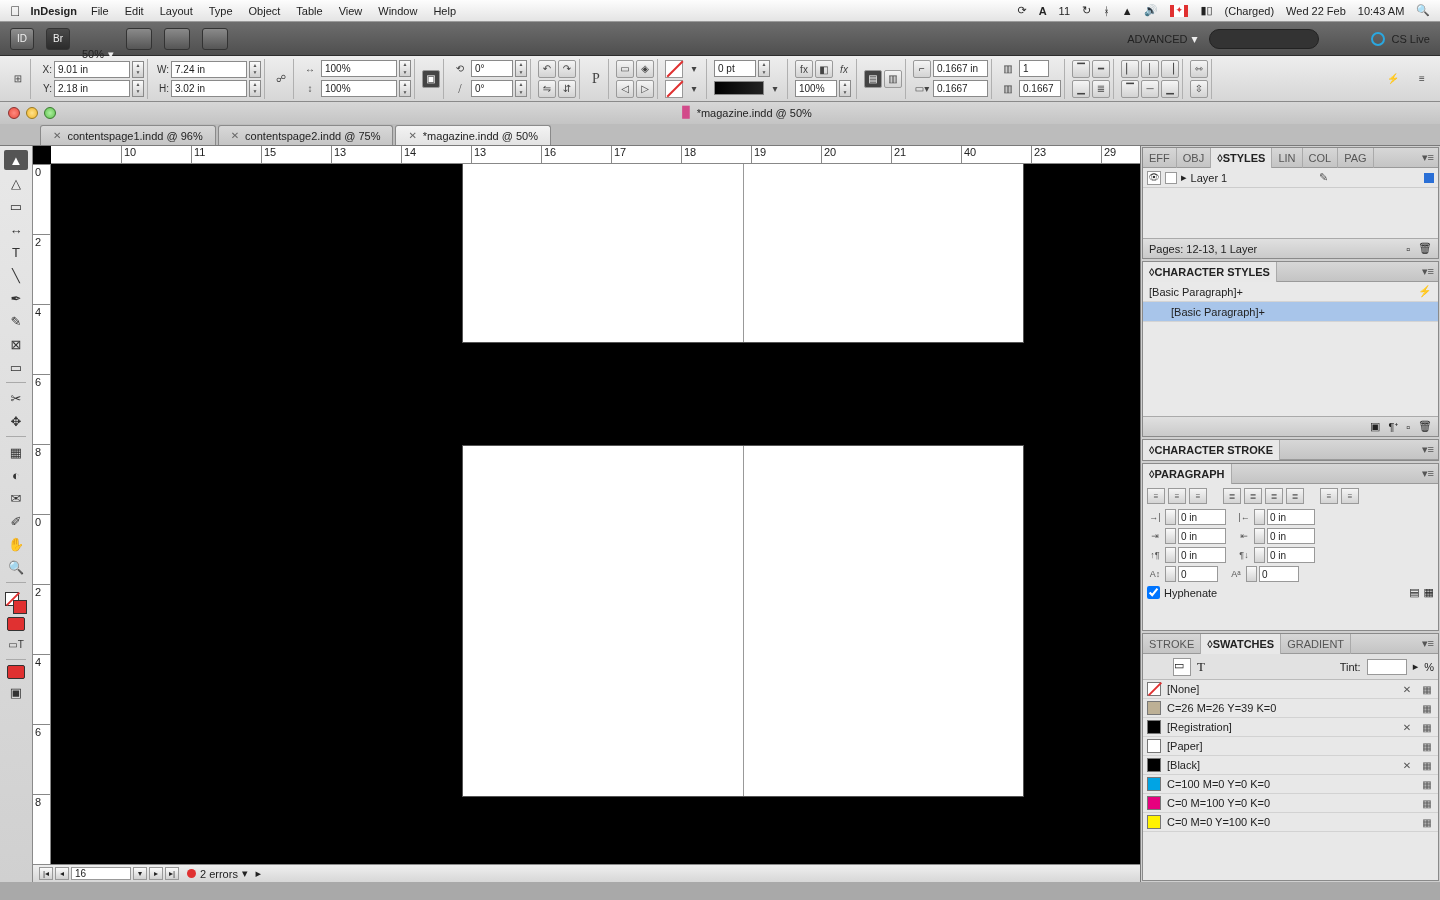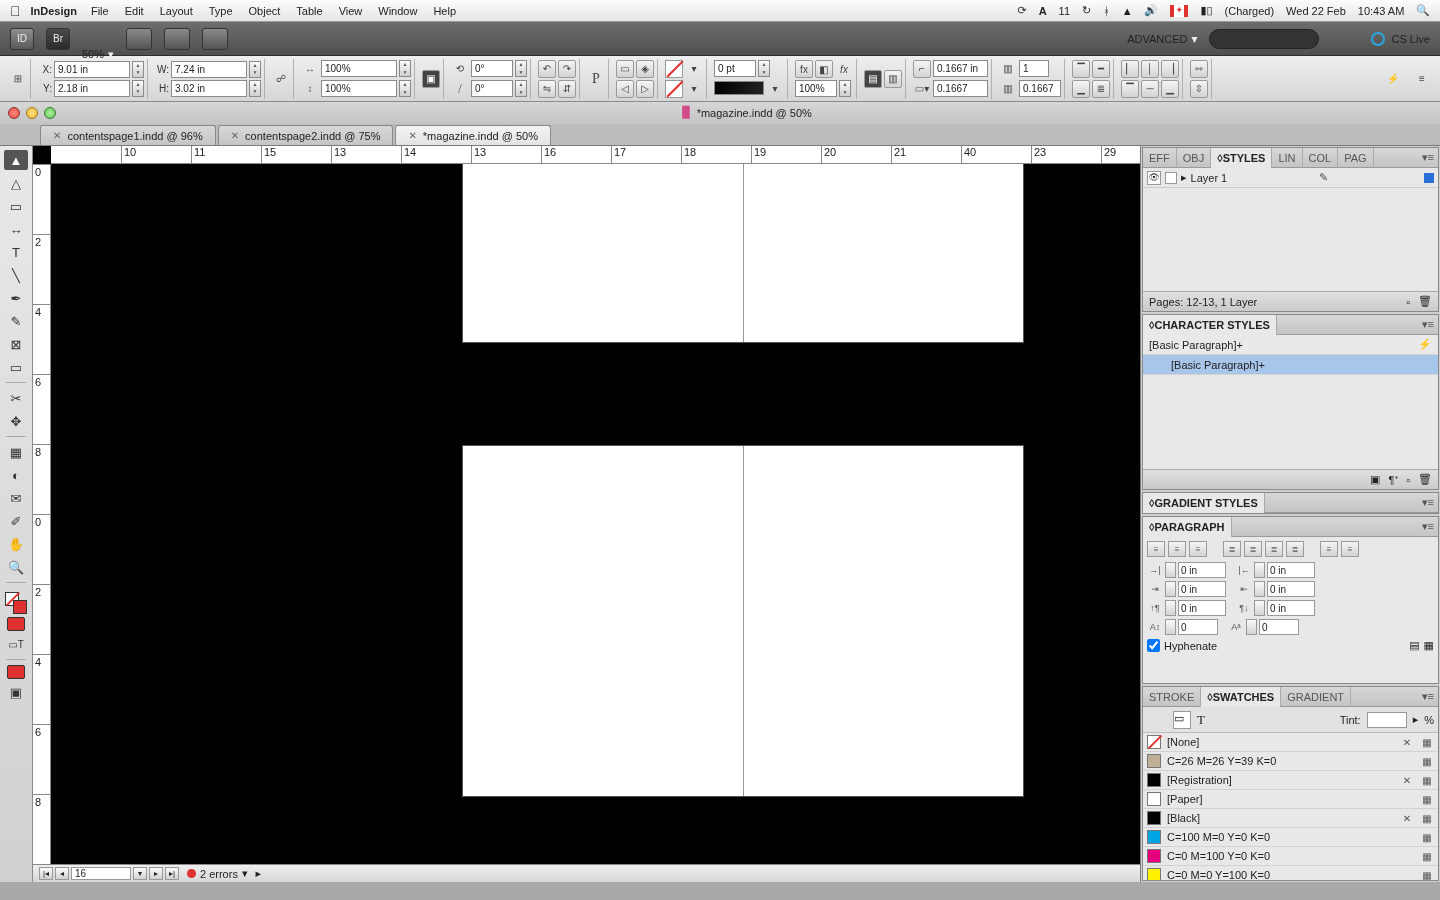--- a/index.html
+++ b/index.html
@@ -491,21 +491,21 @@
         <div class="b">▸</div>
         <div class="b">▸|</div>
       </div>
       <div class="err"><span class="dot"></span><span>2 errors</span> ▾</div>
       <span>▸</span>
     </div>
   </div>
 
   <div id="panels">
 
-    <div class="panel" style="height:165px">
+    <div class="panel" style="height:112px">
       <div class="ptabs">
         <div class="pt">EFF</div>
         <div class="pt">OBJ</div>
         <div class="pt act">◊ <span>STYLES</span></div>
         <div class="pt">LIN</div>
         <div class="pt">COL</div>
         <div class="pt">PAG</div>
         <div class="menu">▾≡</div>
       </div>
       <div class="pbody">
@@ -544,21 +544,21 @@
         <span style="flex:1"></span>
         <span>▣</span>
         <span>¶⁺</span>
         <span>▫</span>
         <span>🗑</span>
       </div>
     </div>
 
     <div class="panel" style="height:22px">
       <div class="ptabs">
-          <div class="pt act">◊ <span>GRADIENT STYLES</span></div>
+          <div class="pt act">◊ <span>CHARACTER STROKE</span></div>
           <div class="menu">▾≡</div>
         </div>
     </div>
 
     <div class="panel" style="height:168px">
       <div class="ptabs">
           <div class="pt act">◊ <span>PARAGRAPH</span></div>
           <div class="menu">▾≡</div>
         </div>
       <div class="pbody parabody">

